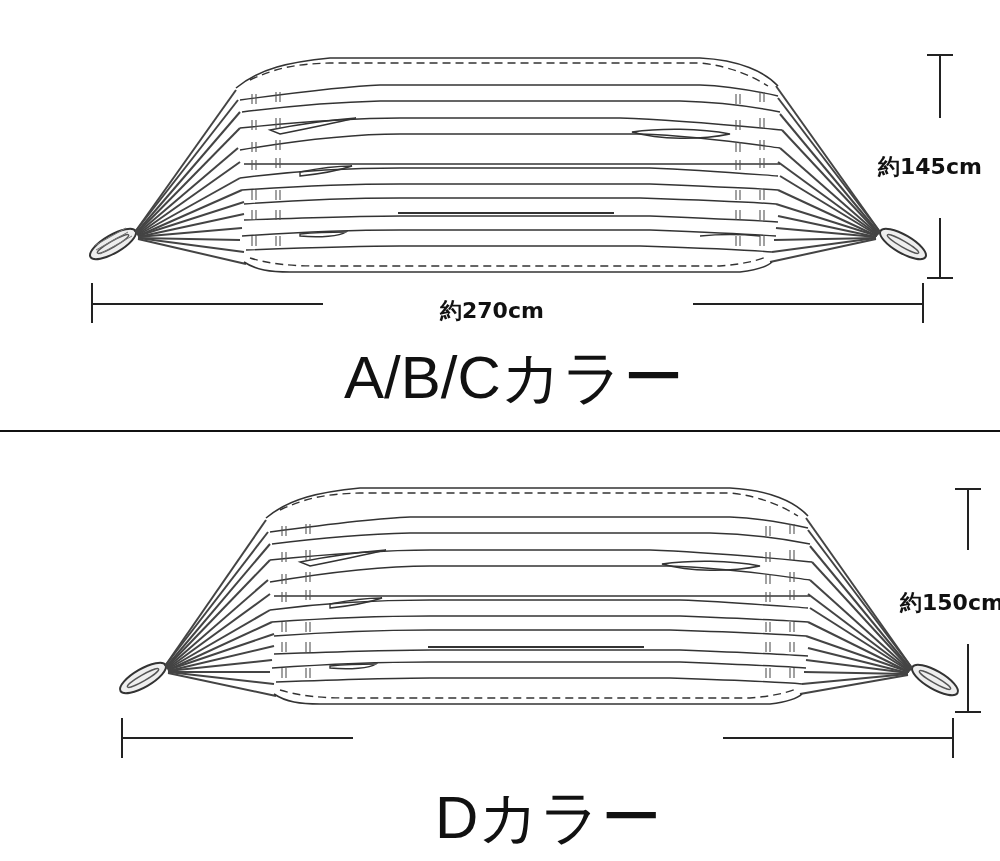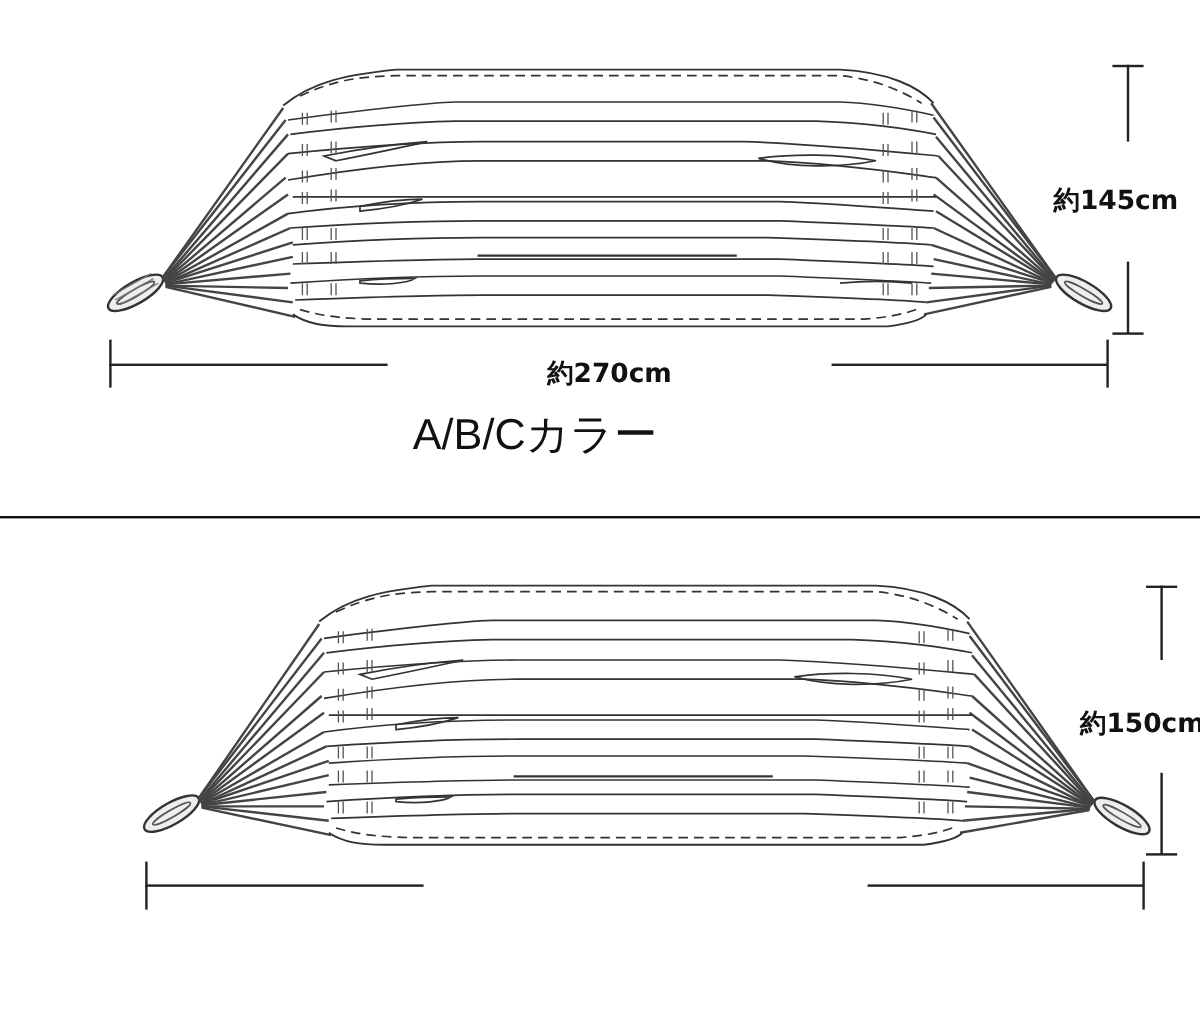--- a/index.html
+++ b/index.html
@@ -4,21 +4,21 @@
 <style>
   html, body { margin: 0; padding: 0; background: #ffffff; }
   body { width: 1000px; height: 861px; position: relative; overflow: hidden;
          font-family: "DejaVu Sans", "Liberation Sans", sans-serif; color: #111; }
   .section { position: absolute; left: 0; width: 1000px; }
   .sec-a { top: 0; height: 430px; }
   .sec-d { top: 432px; height: 429px; margin-left: 30px; }
   .divider { position: absolute; left: 0; top: 430px; width: 1000px; height: 2px; background: #111; }
   svg.hammock { position: absolute; left: 0; top: 0; }
   .dim-label { position: absolute; font-weight: bold; font-size: 22px; letter-spacing: 0px; white-space: nowrap; color: #111; }
-  .title { position: absolute; font-family: "Liberation Sans", "DejaVu Sans", sans-serif; font-size: 36px; white-space: nowrap; color: #111; }
+  .title { position: absolute; font-family: "Liberation Sans", "DejaVu Sans", sans-serif; font-size: 60px; white-space: nowrap; color: #111; }
   .hline { position: absolute; height: 2px; background: #222; }
   .vline { position: absolute; width: 2px; background: #222; }
 </style>
 </head>
 <body>
 
 <div class="section sec-a">
   <svg class="hammock" width="1000" height="300" viewBox="0 0 1000 300">
     <g fill="none" stroke="#333" stroke-width="1.4">
 
@@ -115,21 +115,21 @@
   </svg>
 
   <div class="hline" style="left:927px; top:54px; width:26px;"></div>
   <div class="vline" style="left:939px; top:54px; height:64px;"></div>
   <div class="dim-label" style="left:878px; top:152px;">約145cm</div>
   <div class="vline" style="left:939px; top:218px; height:60px;"></div>
   <div class="hline" style="left:927px; top:277px; width:26px;"></div>
 
   <div class="vline" style="left:91px; top:283px; height:40px;"></div>
   <div class="hline" style="left:91px; top:303px; width:232px;"></div>
-  <div class="dim-label" style="left:456px; top:296px;">約270cm</div>
+  <div class="dim-label" style="left:440px; top:296px;">約270cm</div>
   <div class="hline" style="left:693px; top:303px; width:230px;"></div>
   <div class="vline" style="left:922px; top:283px; height:40px;"></div>
 
   <div class="title" style="left:344px; top:338px;">A/B/Cカラー</div>
 </div>
 
 <div class="divider"></div>
 
 <div class="section sec-d">
   <svg class="hammock" width="1000" height="300" viewBox="0 0 1000 300" style="top:0;">
@@ -219,13 +219,14 @@
   <div class="vline" style="left:937px; top:56px; height:62px;"></div>
   <div class="dim-label" style="left:870px; top:156px;">約150cm</div>
   <div class="vline" style="left:937px; top:212px; height:68px;"></div>
   <div class="hline" style="left:925px; top:279px; width:26px;"></div>
 
   <div class="vline" style="left:91px; top:286px; height:40px;"></div>
   <div class="hline" style="left:91px; top:305px; width:232px;"></div>
   <div class="hline" style="left:693px; top:305px; width:230px;"></div>
   <div class="vline" style="left:922px; top:286px; height:40px;"></div>
 
+  <div class="title" style="left:405px; top:346px;">Dカラー</div>
 </div>
 
 </body></html>

